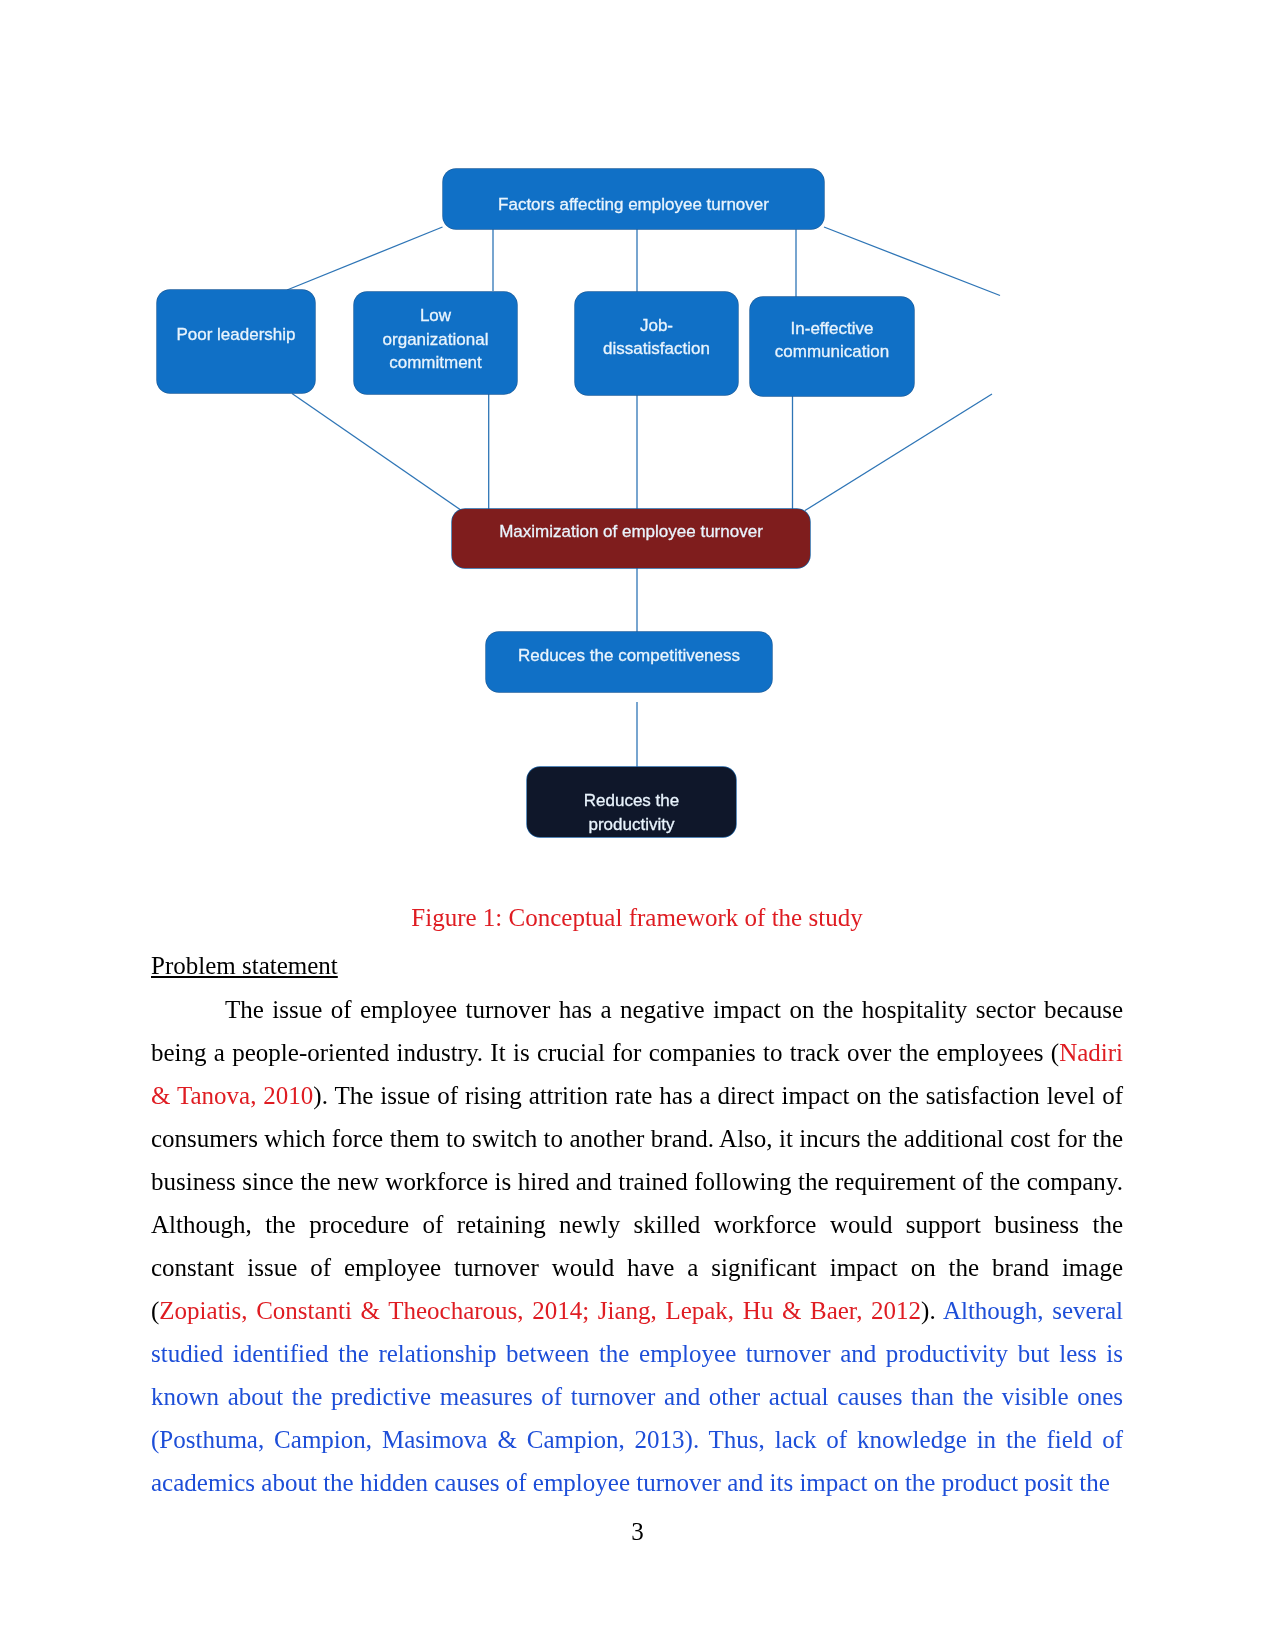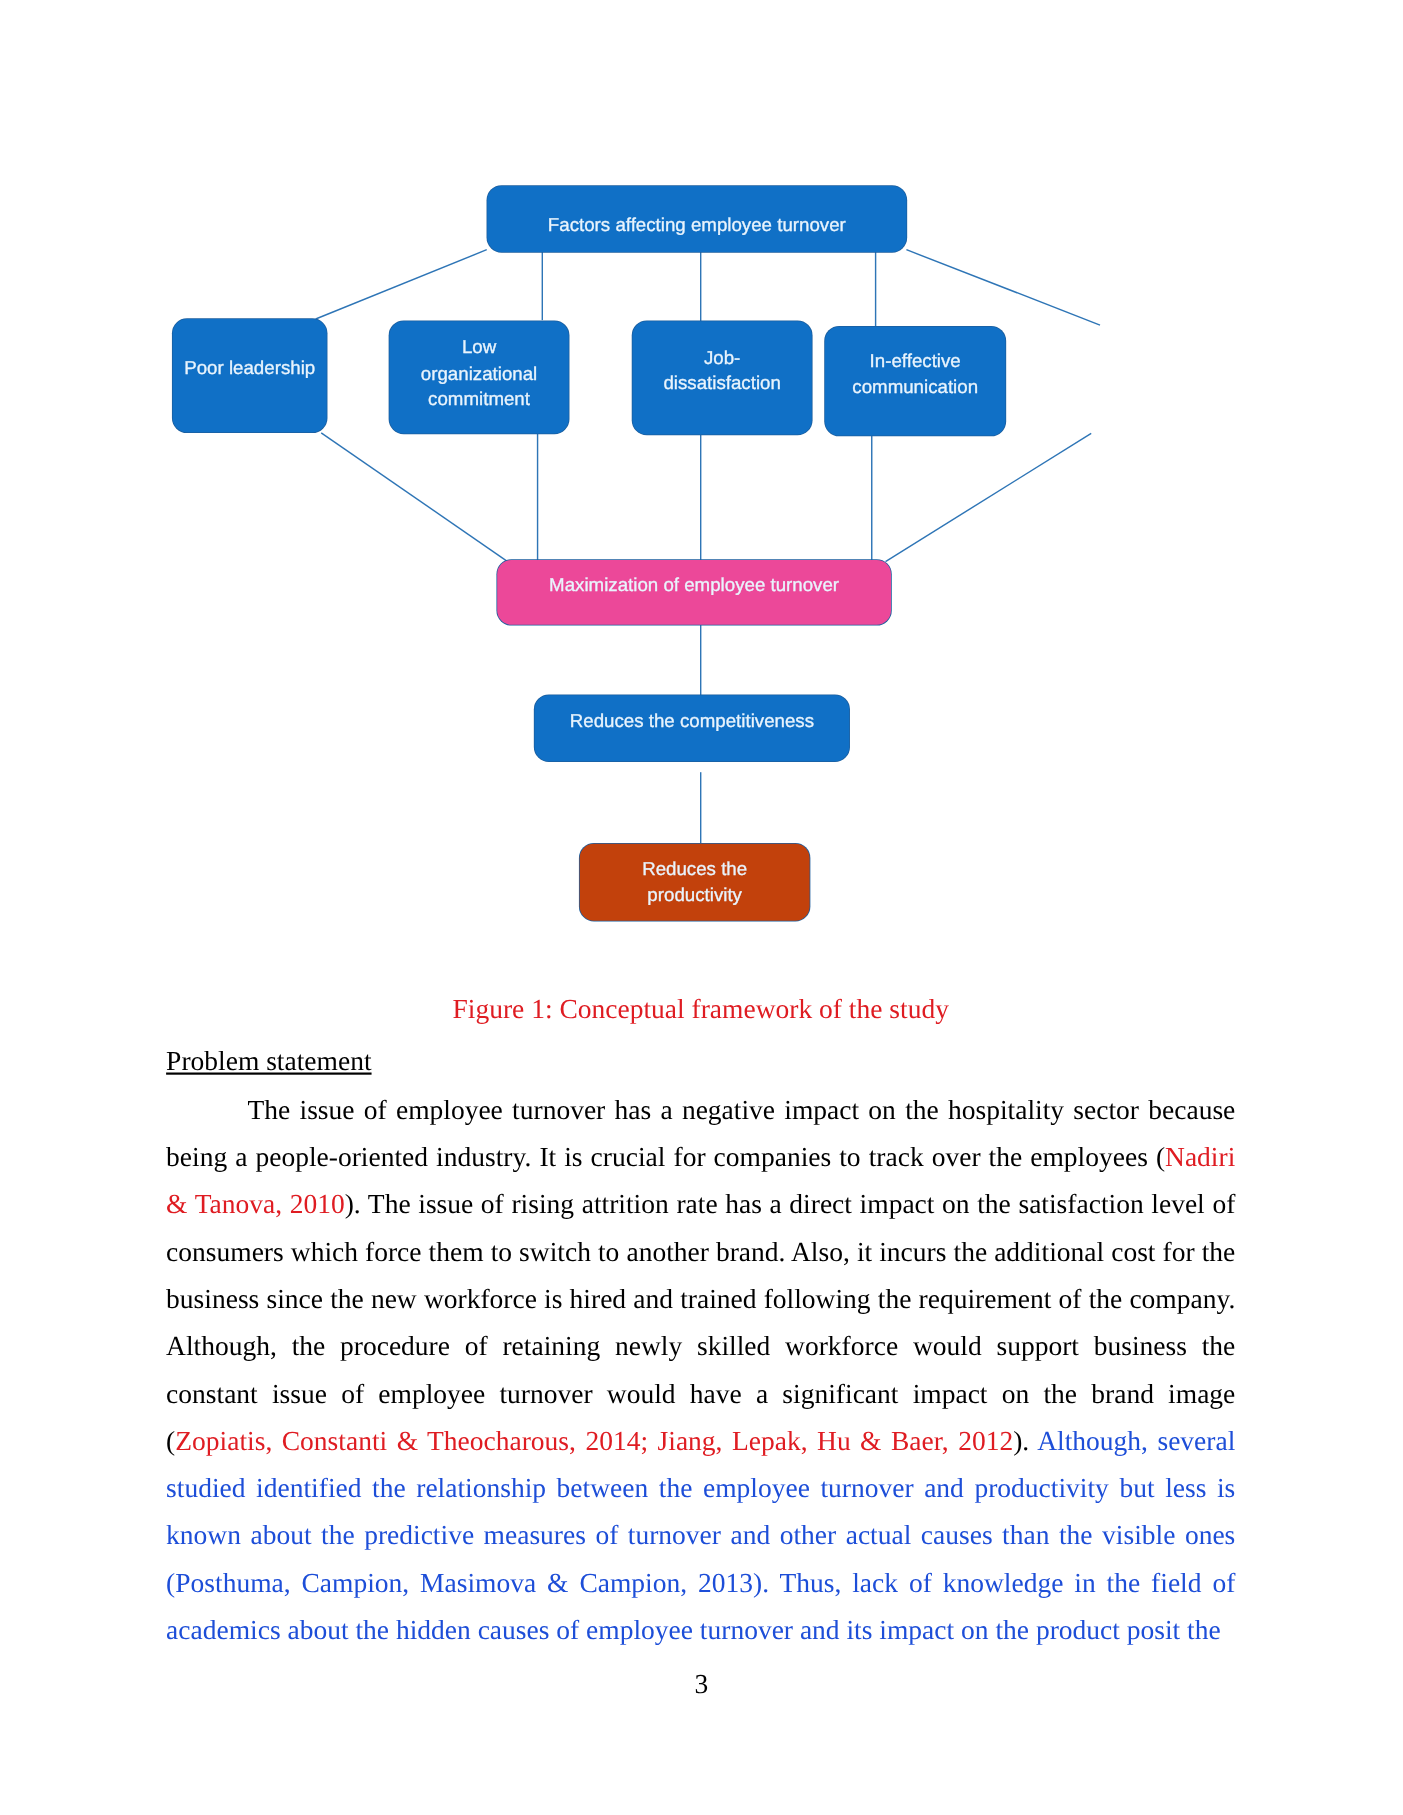--- a/index.html
+++ b/index.html
@@ -56,31 +56,31 @@
         <line x1="488.7" y1="394" x2="488.7" y2="510"></line>
         <line x1="637" y1="395" x2="637" y2="510"></line>
         <line x1="792.5" y1="396" x2="792.5" y2="510"></line>
         <line x1="992" y1="394" x2="805" y2="510.5"></line>
         <line x1="637" y1="568" x2="637" y2="633"></line>
         <line x1="637" y1="702" x2="637" y2="767"></line>
       </g>
     </svg>
 
     <div class="node n-factors" style="left: 443px; top: 169px; width: 381px; height: 60px; padding-bottom: 13px; background: rgb(16, 112, 198); color: rgb(233, 244, 253);"><span>Factors affecting employee turnover</span></div>
-    <div class="node n-poor" style="left: 157px; top: 290px; width: 140px; height: 103px; padding-bottom: 13px; background: rgb(16, 112, 198); color: rgb(233, 244, 253);"><span>Poor leadership</span></div>
+    <div class="node n-poor" style="left: 157px; top: 290px; width: 158px; height: 103px; padding-bottom: 13px; background: rgb(16, 112, 198); color: rgb(233, 244, 253);"><span>Poor leadership</span></div>
     <div class="node n-loworg" style="left: 354px; top: 292px; width: 163px; height: 102px; padding-bottom: 7px; background: rgb(16, 112, 198); color: rgb(233, 244, 253);"><span>Low
 organizational
 commitment</span></div>
     <div class="node n-job" style="left: 575px; top: 292px; width: 163px; height: 103px; padding-bottom: 13px; background: rgb(16, 112, 198); color: rgb(233, 244, 253);"><span>Job-
 dissatisfaction</span></div>
     <div class="node n-ineff" style="left: 750px; top: 297px; width: 164px; height: 99px; padding-bottom: 13px; background: rgb(16, 112, 198); color: rgb(233, 244, 253);"><span>In-effective
 communication</span></div>
-    <div class="node n-max" style="left: 452px; top: 509px; width: 358px; height: 59px; padding-bottom: 13px; background: #ec4899; color: rgb(233, 244, 253);"><span>Maximization of employee turnover</span></div>
+    <div class="node n-max" style="left: 452px; top: 509px; width: 358px; height: 59px; padding-bottom: 13px; background: #7f1d1d; color: rgb(233, 244, 253);"><span>Maximization of employee turnover</span></div>
     <div class="node n-comp" style="left: 486px; top: 632px; width: 286px; height: 60px; padding-bottom: 13px; background: rgb(16, 112, 198); color: rgb(233, 244, 253);"><span>Reduces the competitiveness</span></div>
-    <div class="node n-prod" style="left: 527px; top: 767px; width: 209px; height: 70px; padding-bottom: 1px; background: #c2410c; color: rgb(233, 244, 253);"><span>Reduces the
+    <div class="node n-prod" style="left: 527px; top: 767px; width: 209px; height: 70px; padding-bottom: 1px; background: #0f172a; color: rgb(233, 244, 253); align-items: flex-end;"><span>Reduces the
 productivity</span></div>
   </div>
 
   <div class="caption">Figure 1: Conceptual framework of the study</div>
 
   <div class="heading"><span class="u">Problem statement</span></div>
 
   <div class="body-text">
     <p><span>The issue of employee turnover has a negative impact on the hospitality sector because being a people-oriented industry. It is crucial for companies to track over the employees (</span><span class="red">Nadiri &amp; Tanova, 2010</span><span>). The issue of rising attrition rate has a direct impact on the satisfaction level of consumers which force them to switch to another brand. Also, it incurs the additional cost for the business since the new workforce is hired and trained following the requirement of the company. Although, the procedure of retaining newly skilled workforce would support business the constant issue of employee turnover would have a significant impact on the brand image (</span><span class="red">Zopiatis, Constanti &amp; Theocharous, 2014; Jiang, Lepak, Hu &amp; Baer, 2012</span><span>). </span><span class="blue">Although, several studied identified the relationship between the employee turnover and productivity but less is known about the predictive measures of turnover and other actual causes than the visible ones (Posthuma, Campion, Masimova &amp; Campion, 2013). Thus, lack of knowledge in the field of academics about the hidden causes of employee turnover and its impact on the product posit the</span></p>
   </div>

